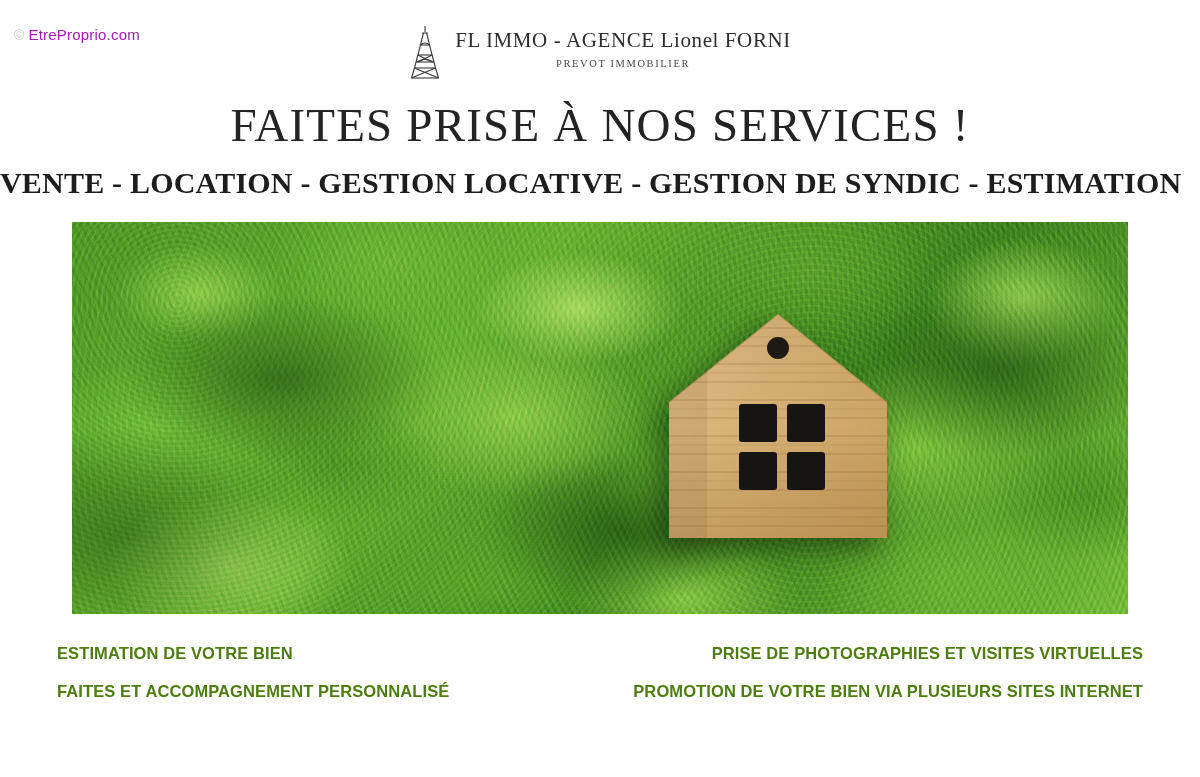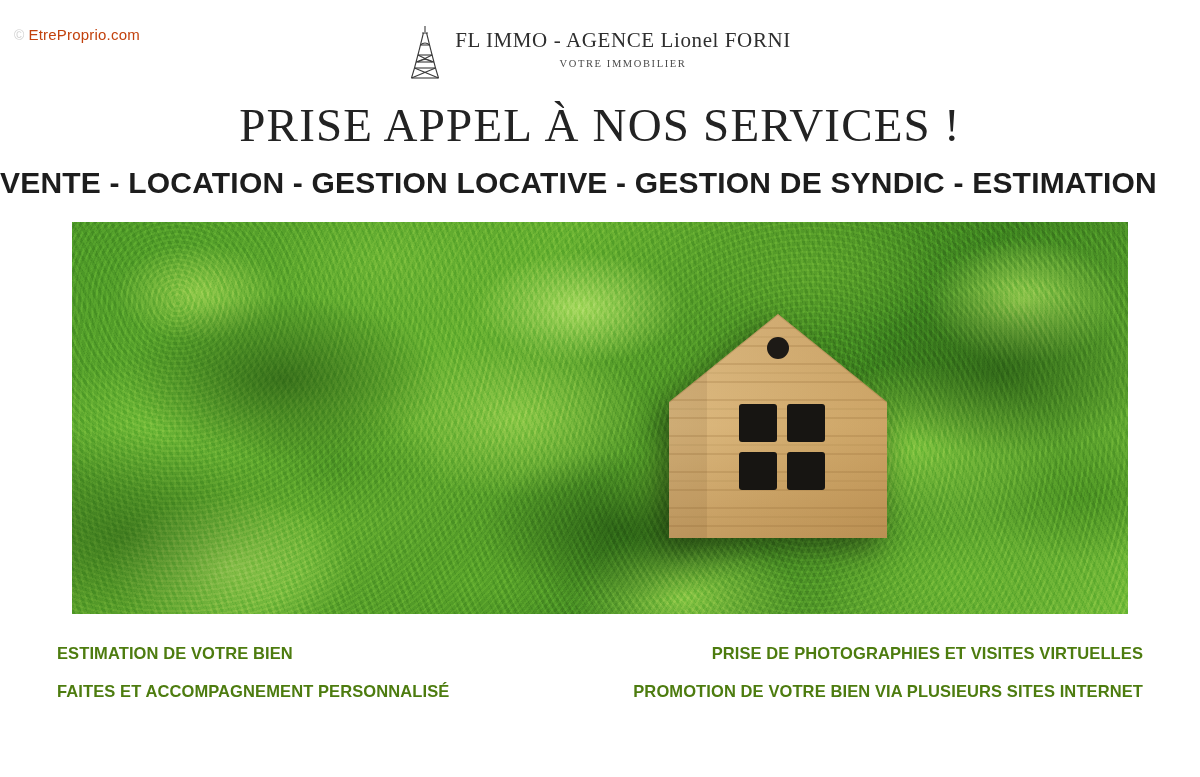--- a/index.html
+++ b/index.html
@@ -28,21 +28,21 @@
     font-size: 15px;
     letter-spacing: 0.2px;
     user-select: none;
     z-index: 30;
     font-family: "Liberation Sans", sans-serif;
   }
   .watermark .copy {
     font-size: 14px;
     color: #d2d2d2;
   }
-  .watermark .wm-text { color: #c2410c; }
+  .watermark .wm-text { color: #a21caf; }
 
   
   .logo-block {
     position: absolute;
     top: 22px;
     left: 0;
     width: 1196px;
     display: flex;
     justify-content: center;
     align-items: center;
@@ -92,21 +92,21 @@
     letter-spacing: 1.2px;
     color: #232323;
     white-space: nowrap;
   }
   .subheadline {
     position: absolute;
     top: 166px;
     left: 0;
     width: 1108px;
     text-align: left;
-    font-family: Liberation Sans, sans-serif;
+    font-family: Liberation Serif, serif;
     font-weight: bold;
     font-size: 30px;
     letter-spacing: 0.2px;
     color: #1d1d1d;
     white-space: nowrap;
   }
 
   
   .photo {
     position: absolute;
@@ -214,26 +214,26 @@
         <path d="M6.5 54 L33.5 54"></path>
         <path d="M12.9 31 L27.1 38 M27.1 31 L12.9 38"></path>
         <path d="M11.2 38 Q20 33 28.8 38"></path>
         <path d="M9.5 44 L30.5 44"></path>
         <path d="M9.5 44 L33.5 54 M30.5 44 L6.5 54"></path>
         <path d="M15.4 21 Q20 17 24.6 21"></path>
       </g>
     </svg>
     <div class="logo-text">
       <div class="logo-main">FL IMMO - AGENCE Lionel FORNI</div>
-      <div class="logo-sub">VOTRE IMMOBILIER</div>
+      <div class="logo-sub">PREVOT IMMOBILIER</div>
     </div>
   </div>
 </div>
 
-<div class="headline">PRISE APPEL À NOS SERVICES !</div>
+<div class="headline">FAITES PRISE À NOS SERVICES !</div>
 <div class="subheadline">VENTE - LOCATION - GESTION LOCATIVE - GESTION DE SYNDIC - ESTIMATION</div>
 
 <div class="photo">
   <div class="moss"></div>
   <div class="moss-texture"></div>
   <div class="moss-shadows"></div>
 
   <svg class="house" viewBox="0 0 262 240">
     <defs>
       <linearGradient id="woodg" x1="0" y1="0" x2="1" y2="1">

